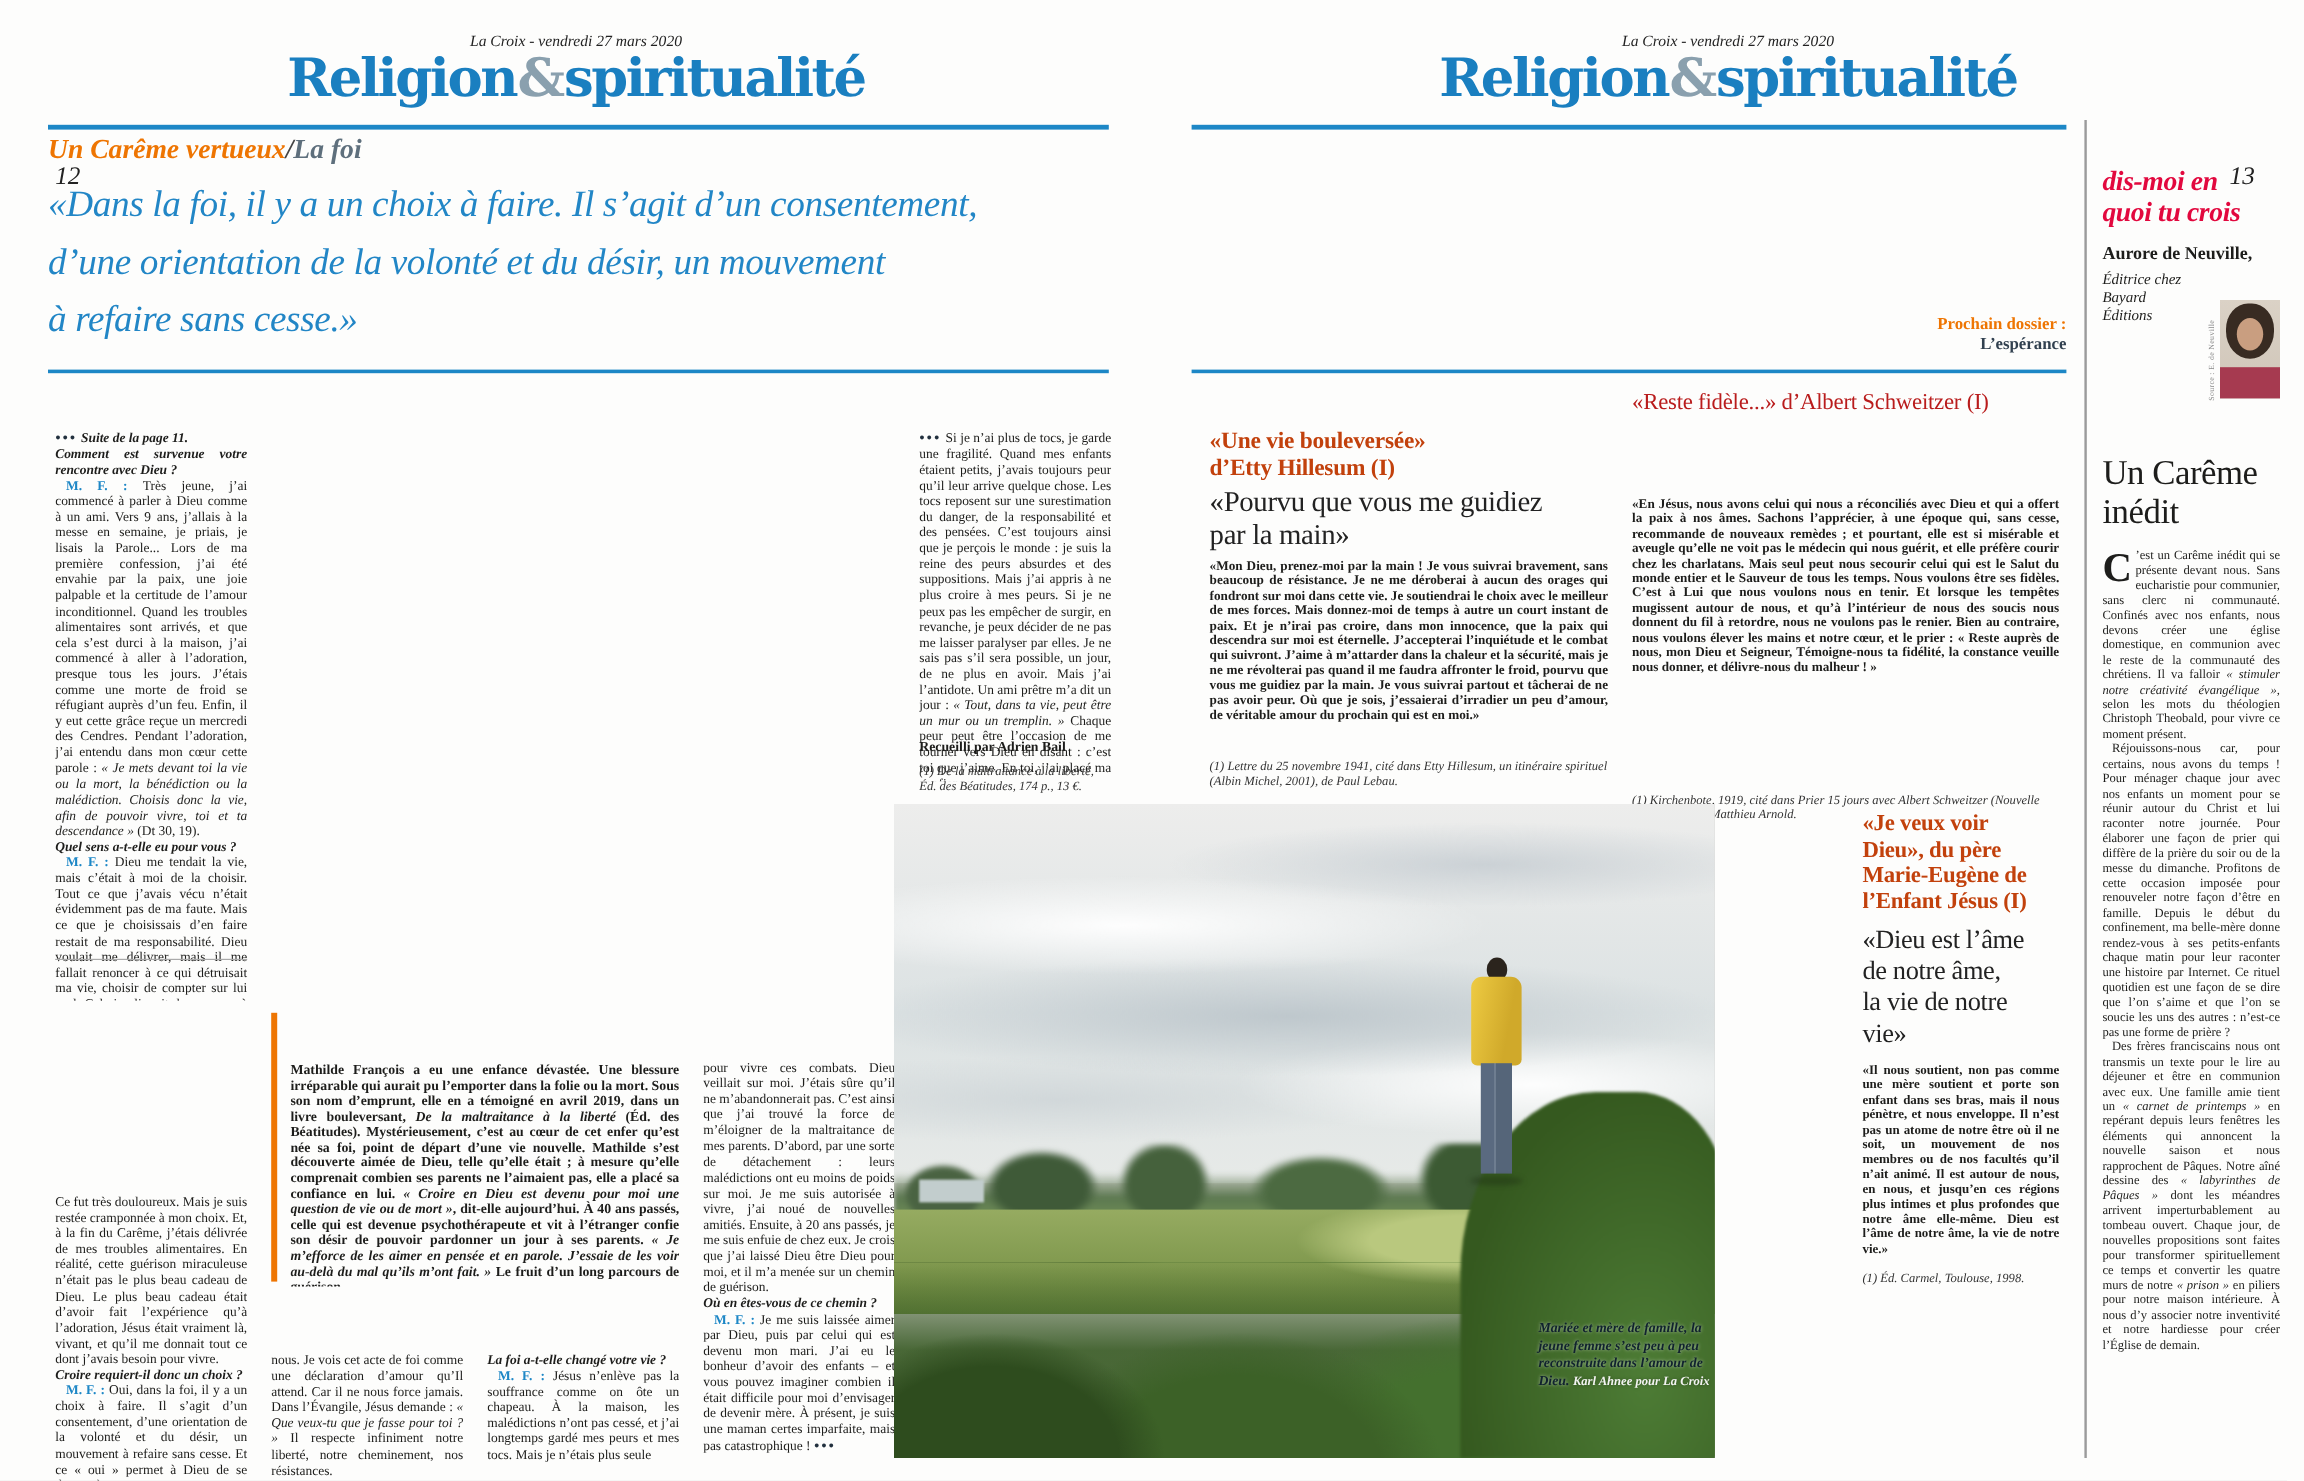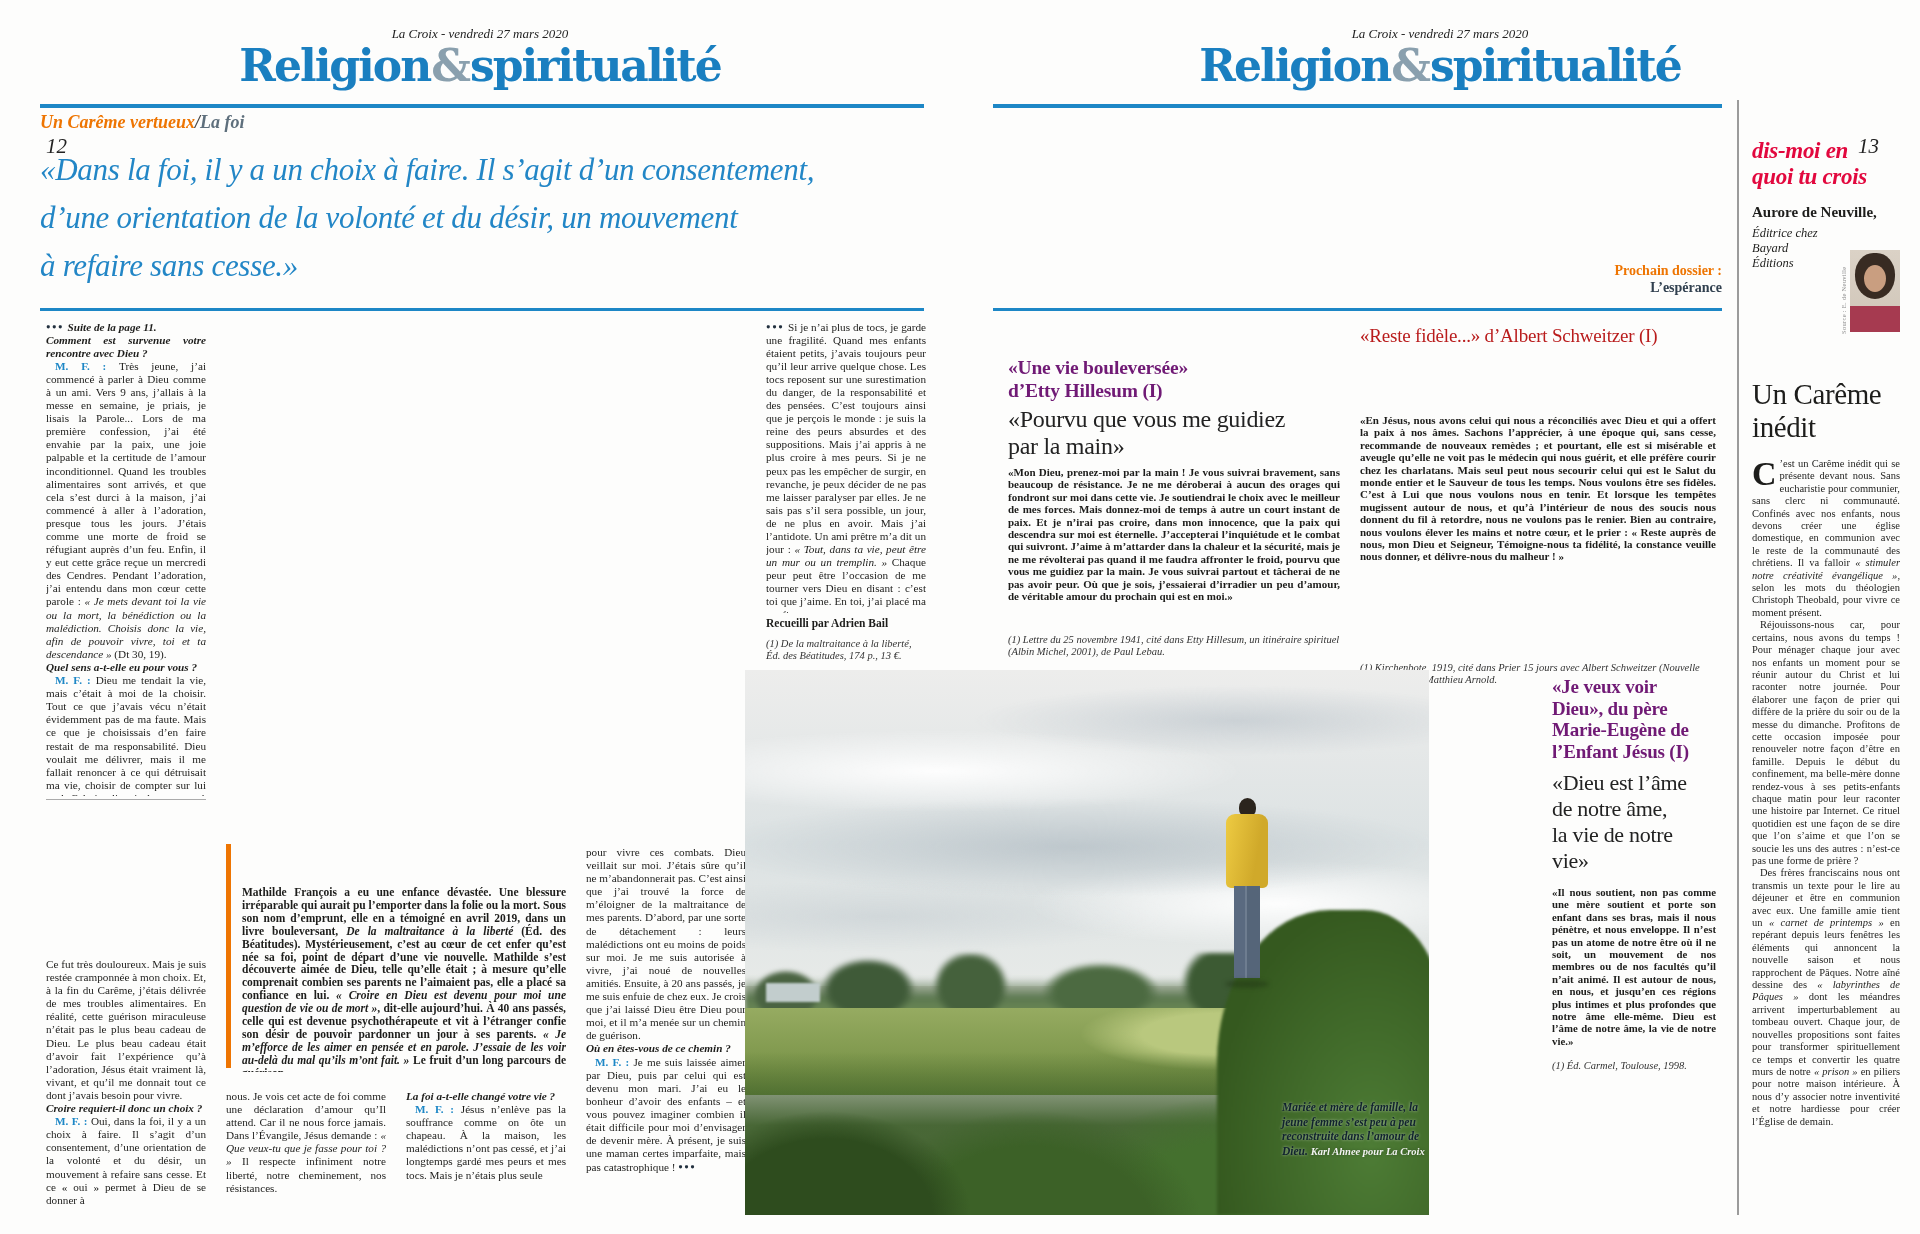--- a/index.html
+++ b/index.html
@@ -10,29 +10,29 @@
   .pre{white-space:pre-line;}
   .hide{overflow:hidden;}
 
   
   .pagenum{font-size:21px;font-style:italic;color:#222;}
   .dateline{font-size:13px;font-style:italic;color:#222;}
   .masthead{font-size:44px;font-weight:bold;letter-spacing:-2px;color:#1a7fc0;font-family:"DejaVu Serif",serif;line-height:1;}
   .masthead .amp{color:#8aa0ae;padding:0 1px;}
   .rule-blue{background:#1d87c6;}
   .rule-gray{background:#aaa;}
-  .kicker{font-size:18px;font-weight:bold;font-style:italic;}
+  .kicker{font-size:23px;font-weight:bold;font-style:italic;}
   .kicker .k1{color:#ee7502;}
   .kicker .k2{color:#444;}
   .kicker .k3{color:#5e6f7c;}
 
   .leadquote{font-size:31px;line-height:48px;font-style:italic;color:#2286c6;letter-spacing:-.3px;}
 
   
-  .bcol{font-size:11.2px;line-height:13.1px;text-align:justify;}
+  .bcol{font-size:11.2px;line-height:13.1px;text-align:justify;margin-top:38px;}
   .bcol p{margin:0;}
   .bcol p.ind{text-indent:9px;}
   .r-i{font-style:italic;}
   .r-b{font-weight:bold;}
   .r-bi{font-weight:bold;font-style:italic;}
   .r-sp{color:#1d87c6;font-weight:bold;}
   .r-dots{color:#22303e;font-size:7.5px;letter-spacing:1.5px;vertical-align:1.5px;}
   .pullquote{font-size:19px;line-height:19.5px;font-style:italic;color:#2286c6;}
   .byline{font-size:11.5px;font-weight:bold;}
   .footnote{font-size:10.5px;line-height:12px;font-style:italic;color:#333;}
@@ -64,21 +64,21 @@
   .cap1{position:absolute;top:0;right:0;width:336px;text-align:right;font-size:12px;line-height:16px;}
   .cap1 span.box{background:#fff;padding:1px 5px;-webkit-box-decoration-break:clone;box-decoration-break:clone;}
   .capt{font-weight:bold;font-style:italic;color:#111;}
   .capcr{font-style:italic;color:#8a8a8a;font-size:11px;}
 
   
   .ten-title{font-size:30px;color:#1d1d1b;letter-spacing:-.5px;}
   .ten-text{font-size:11.5px;line-height:12.9px;font-weight:bold;text-align:justify;}
 
   
-  .okicker{color:#701a75;font-weight:bold;font-size:19.5px;line-height:23px;letter-spacing:-.2px;}
+  .okicker{color:#c2410c;font-weight:bold;font-size:19.5px;line-height:23px;letter-spacing:-.2px;}
   .okicker1{color:#b91c1c;font-weight:normal;font-size:19px;letter-spacing:-.2px;}
   .phead{font-size:24px;line-height:27px;color:#222;letter-spacing:-.3px;}
   .pbody{font-size:11px;line-height:12.4px;font-weight:bold;text-align:justify;}
   .prochain{text-align:right;font-size:14px;font-weight:bold;line-height:17px;}
   .prochain .pd1{color:#ee7502;}
   .prochain .pd2{color:#31404f;}
 
   
   .sky{position:absolute;left:0;top:0;width:100%;height:58%;
     background:

